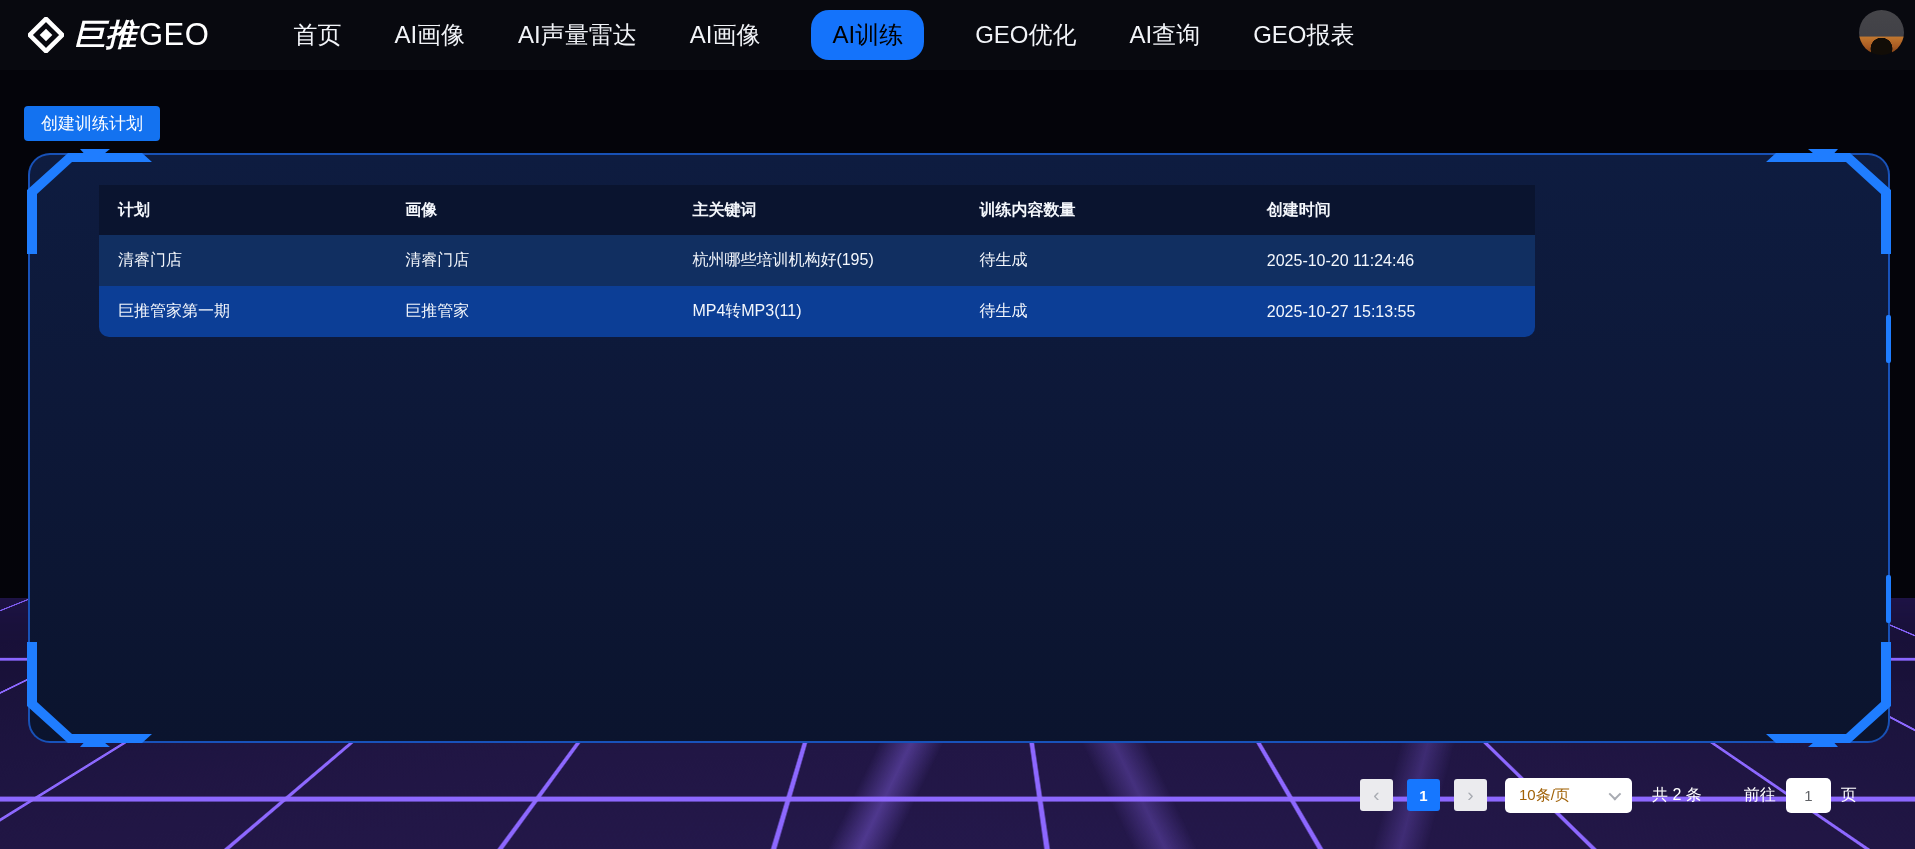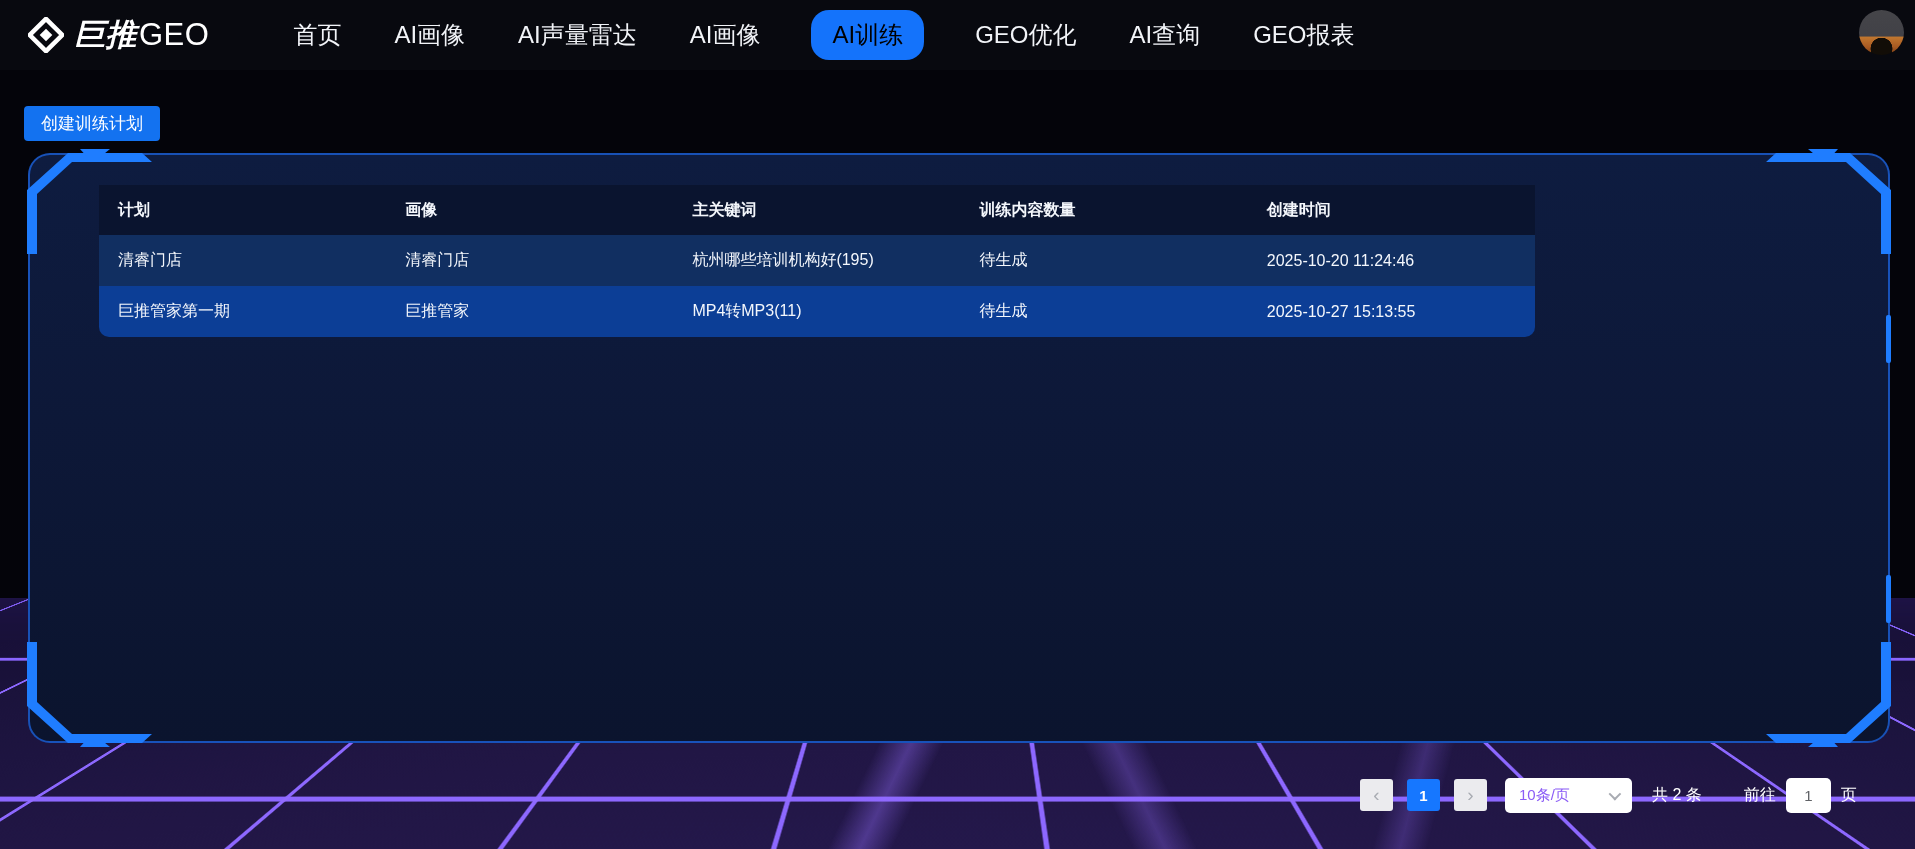--- a/index.html
+++ b/index.html
@@ -119,21 +119,21 @@
   }
   .pg-page {
     width:33px; height:32px; margin-left:14px; border:none; border-radius:3px;
     background:#1677ff; color:#fff; font-size:15px; font-weight:bold;
     display:flex; align-items:center; justify-content:center; cursor:pointer;
     font-family:inherit;
   }
   .pg-next { margin-left:14px; }
   .pg-select {
     margin-left:18px; width:127px; height:35px; border-radius:5px;
-    background:#fff; color:#8b5cf6; font-size:15px;
+    background:#fff; color:#a16207; font-size:15px;
     display:flex; align-items:center; padding:0 14px; cursor:pointer;
     justify-content:space-between;
   }
   .caret-down {
     width:9px; height:9px; border-right:2px solid #a8abb2; border-bottom:2px solid #a8abb2;
     transform:rotate(45deg) translateY(-2px);
   }
   .pg-total { margin-left:20px; font-size:16px; color:#fff; white-space:nowrap; }
   .pg-goto-label { margin-left:42px; font-size:16px; color:#fff; }
   .pg-goto-input {

